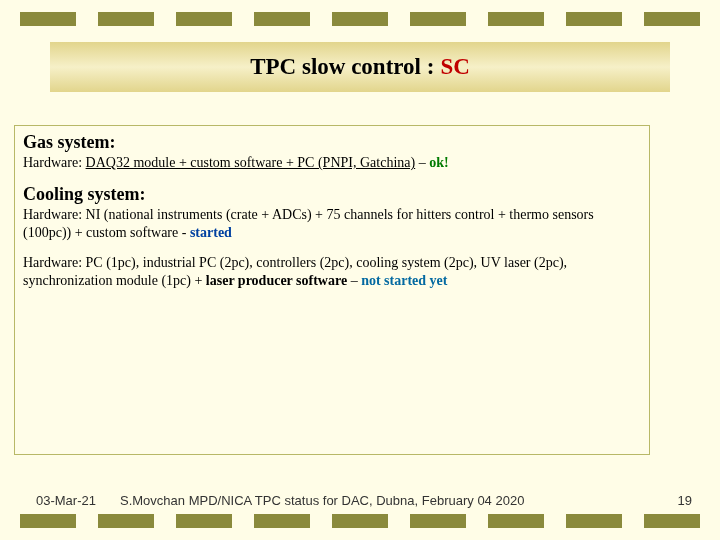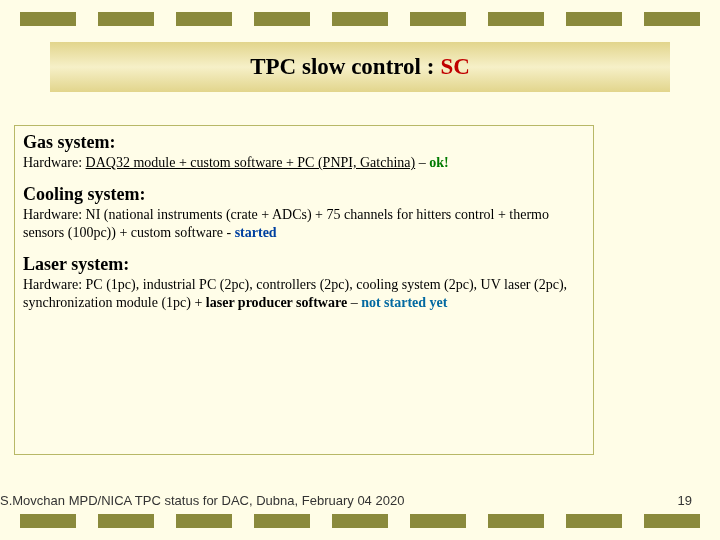--- a/index.html
+++ b/index.html
@@ -41,21 +41,21 @@
     font-size: 23px;
     text-align: center;
   }
   .title-bar .prefix { color: #000; font-weight: bold; }
   .title-bar .suffix { color: #c00000; font-weight: bold; margin-left: 6px; }
 
   .content {
     position: absolute;
     top: 125px;
     left: 14px;
-    width: 580px;
+    width: 636px;
     height: 330px;
     border: 1px solid #b8b867;
     padding: 6px 8px 8px 8px;
     background: rgba(255,255,255,0.05);
     font-size: 14.5px;
   }
   .sec-title {
     font-weight: bold;
     font-size: 18px;
     margin-top: 8px;
@@ -121,32 +121,32 @@
   </div>
 
   <div class="sec-title">Cooling system:</div>
   <div class="sec-body">
     <span class="hw-label">Hardware:</span>
     <span> NI (national instruments (crate + ADCs) + 75 channels for hitters control + thermo sensors (100pc)) + custom software</span>
     <span> - </span>
     <span class="status-blue">started</span>
   </div>
 
-  <div class="sec-title">Laser system:</div>
   <div class="sec-body">
     <span class="hw-label">Hardware:</span>
     <span> PC (1pc),  industrial PC (2pc), controllers (2pc), cooling system (2pc), UV laser (2pc), synchronization module (1pc) + </span>
     <span class="bold">laser producer software</span>
     <span> – </span>
     <span class="status-red">not started yet</span>
   </div>
 
 </div>
 
 <div class="footer">
+  <div class="date">03-Mar-21</div>
   <div class="caption">S.Movchan  MPD/NICA TPC status for DAC, Dubna, February 04  2020</div>
   <div class="pagenum">19</div>
 </div>
 
 <div class="rail rail-bottom">
   <div class="block"></div>
     <div class="block"></div>
     <div class="block"></div>
   <div class="block"></div>
     <div class="block"></div>

